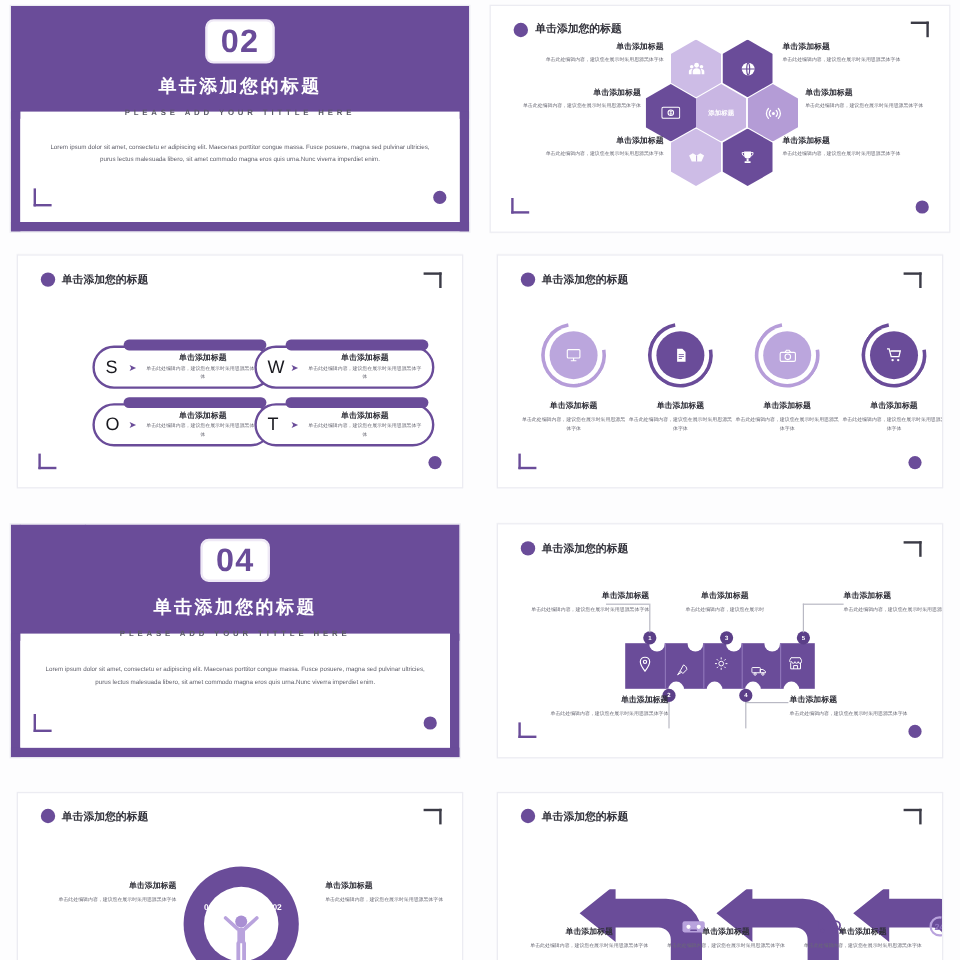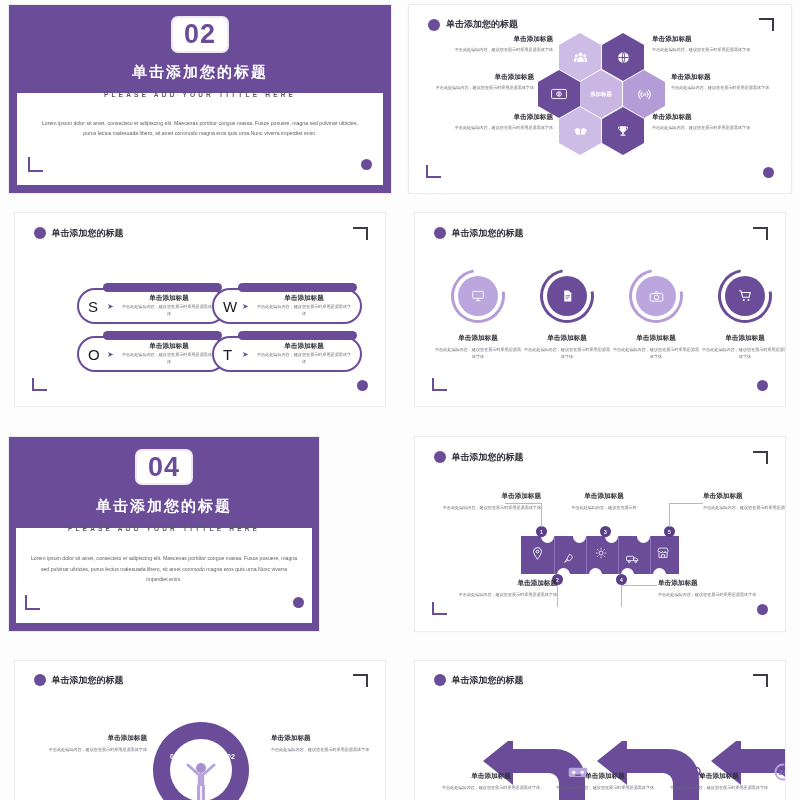--- a/index.html
+++ b/index.html
@@ -327,21 +327,21 @@
     <div class="cirlbl" style="left:198px;top:121px;">
       <div class="ttl">单击添加标题</div>
       <div class="body" style="margin-top:3px;">单击此处编辑内容，建议您在展示时采用思源黑体字体</div>
     </div>
     <div class="cirlbl" style="left:287px;top:121px;">
       <div class="ttl">单击添加标题</div>
       <div class="body" style="margin-top:3px;">单击此处编辑内容，建议您在展示时采用思源黑体字体</div>
     </div>
   </div>
 
-  <div class="slide sd" style="left:8px;top:436px;width:312px;height:196px;">
+  <div class="slide sd" style="left:8px;top:436px;width:376px;height:196px;">
     <svg class="diag" viewBox="0 0 384 196" preserveAspectRatio="none">
       <line x1="0" y1="10" x2="80" y2="96" stroke="#efeaf5" stroke-width="1.3"></line>
       <line x1="384" y1="10" x2="304" y2="96" stroke="#efeaf5" stroke-width="1.3"></line>
       <circle cx="36" cy="-2" r="28" fill="none" stroke="#7e63a8" stroke-width="1.1"></circle>
     </svg>
     <div class="band"></div>
     <div class="leftbar"></div>
     <div class="rightbar"></div>
     <div class="botbar"></div>
     <div class="inner"></div>

